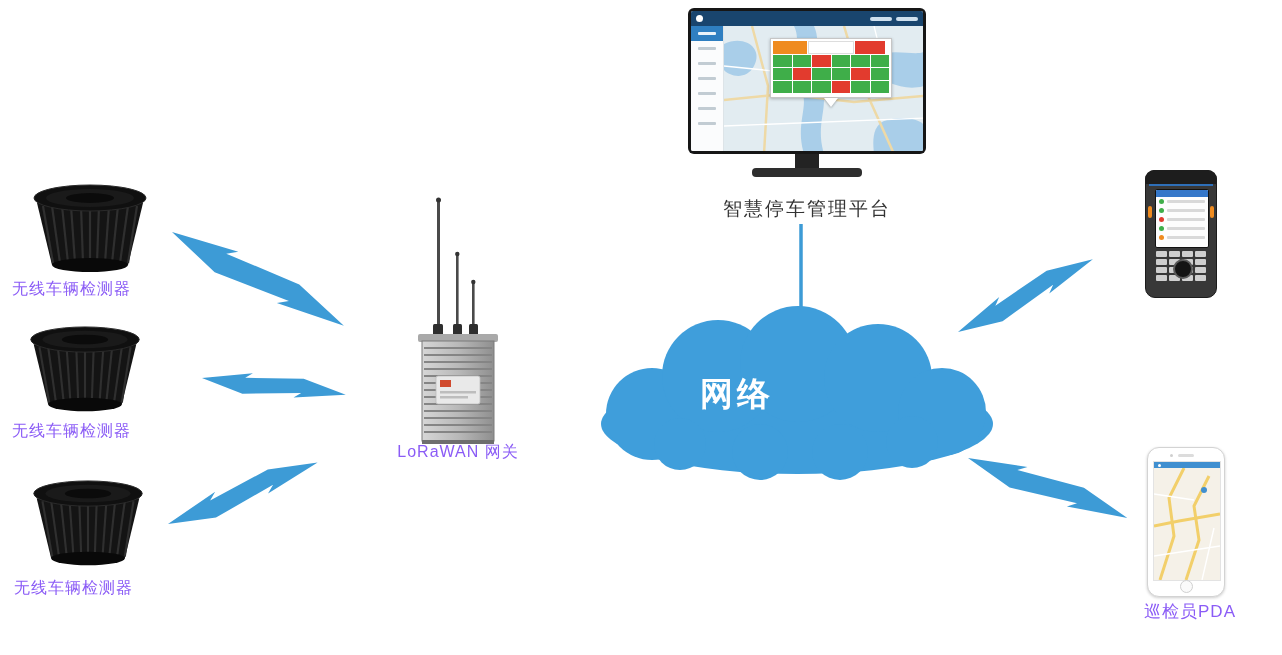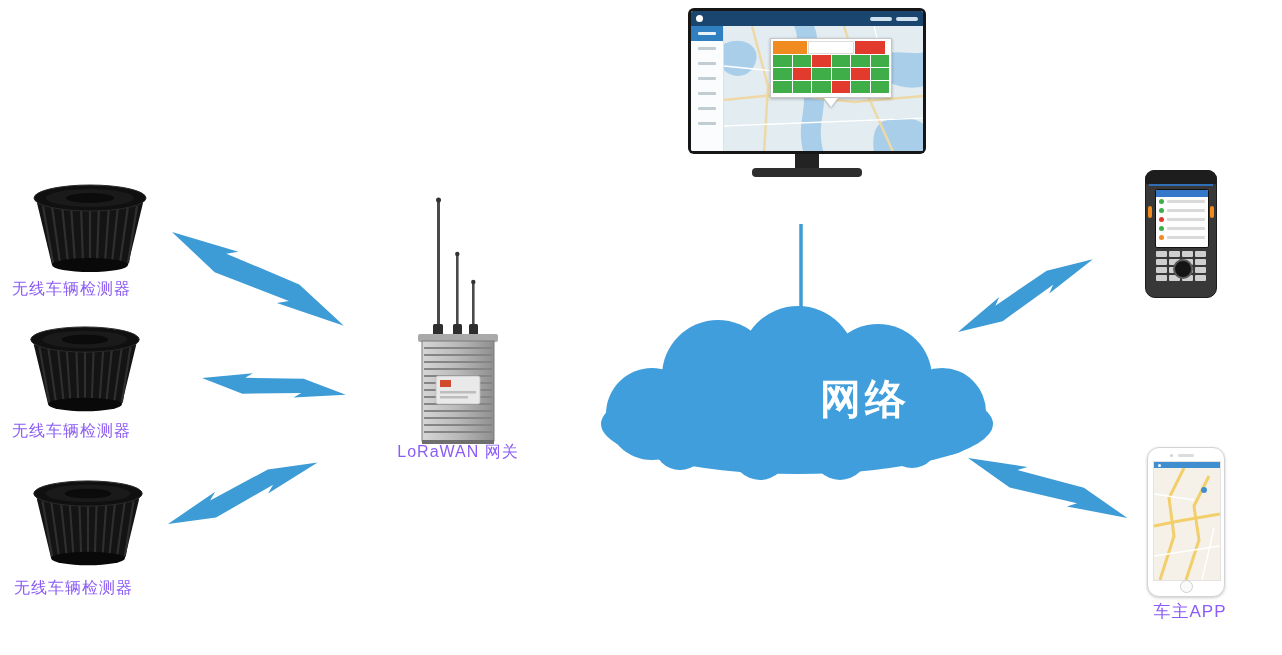--- a/index.html
+++ b/index.html
@@ -2,21 +2,21 @@
 <html><head>
 <meta charset="utf-8">
 <style>
   html,body{margin:0;padding:0;background:#fff;}
   body{font-family:"Liberation Sans","DejaVu Sans",sans-serif;color:#3a3a3a;}
   #canvas{position:relative;width:1282px;height:655px;overflow:hidden;background:#fff;}
   .layer{position:absolute;left:0;top:0;}
   .dev{position:absolute;z-index:2;}
   .lbl{position:absolute;z-index:3;color:#8b5cf6;font-size:16px;letter-spacing:1px;}
   .lbl.center{text-align:center;}
-  .cloud-label{position:absolute;z-index:3;color:#fff;font-weight:bold;font-size:41px;letter-spacing:4px;text-align:right;}
+  .cloud-label{position:absolute;z-index:3;color:#fff;font-weight:bold;font-size:33px;letter-spacing:4px;text-align:left;}
   .platform-label{position:absolute;z-index:3;font-size:19px;color:#333;text-align:center;letter-spacing:2px;}
   .two-line{line-height:1.6;font-size:17px;}
 
   
   .monitor{position:absolute;left:688px;top:8px;width:238px;z-index:2;}
   .bezel{width:238px;height:146px;background:#161616;border-radius:6px;padding:3px;box-sizing:border-box;}
   .screen{position:relative;width:100%;height:100%;background:#eef3f6;border-radius:2px;overflow:hidden;}
   .scr-topbar{height:15px;background:#19456e;display:flex;align-items:center;}
   .scr-logo{width:7px;height:7px;border-radius:50%;background:#fff;margin-left:5px;}
   .scr-topbar .bars{margin-left:auto;display:flex;gap:4px;margin-right:5px;}
@@ -261,20 +261,21 @@
                 </div>
             </div>
             <div class="popup-tip"></div>
           </div>
         </div>
       </div>
     </div>
     <div class="stand-neck"></div>
     <div class="stand-base"></div>
   </div>
+  <div class="platform-label" style="left:687px;top:196px;width:240px">智慧停车管理平台</div>
 
   <div class="pda">
     <div class="pda-body"></div>
     <div class="pda-cap"></div>
     <div class="pda-capline"></div>
     <div class="pda-screen">
       <div class="pda-hd"></div>
       <div class="pda-row">
           <span class="dot" style="background:#3fae49"></span>
           <span class="ln"></span>
@@ -346,16 +347,16 @@
           <path d="M0,88 L66,78"></path>
           <path d="M0,26 L40,32"></path>
           <path d="M48,112 L60,60"></path>
         </g>
         <circle cx="50" cy="22" r="3" fill="#3f8fd0"></circle>
       </svg>
     </div>
     <div class="ph-home"></div>
   </div>
   <div class="lbl center two-line" style="left:1122px;top:598px;width:136px">
-    <div>车主APP</div>
+    <div>巡检员PDA</div>
   </div>
 
 </div>
 
 </body></html>

